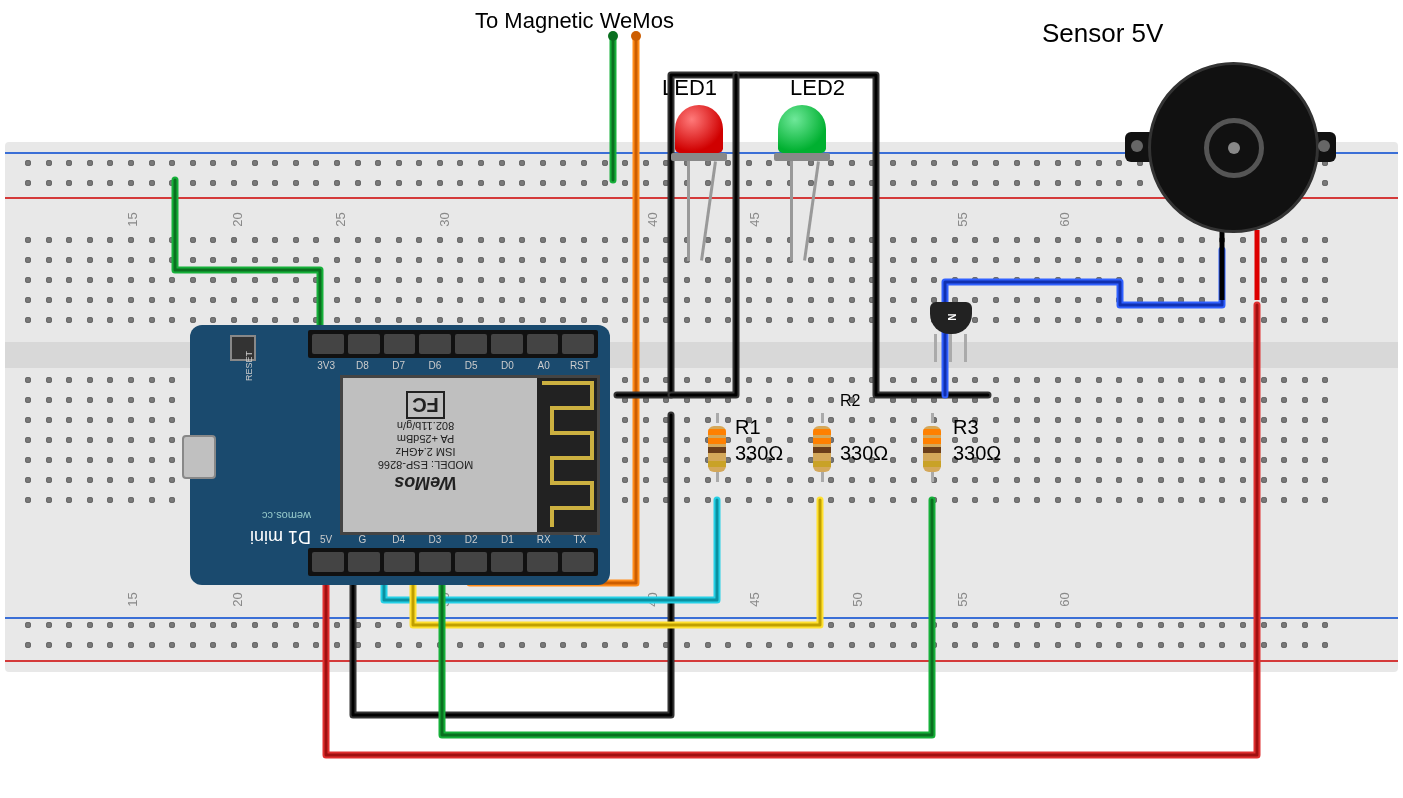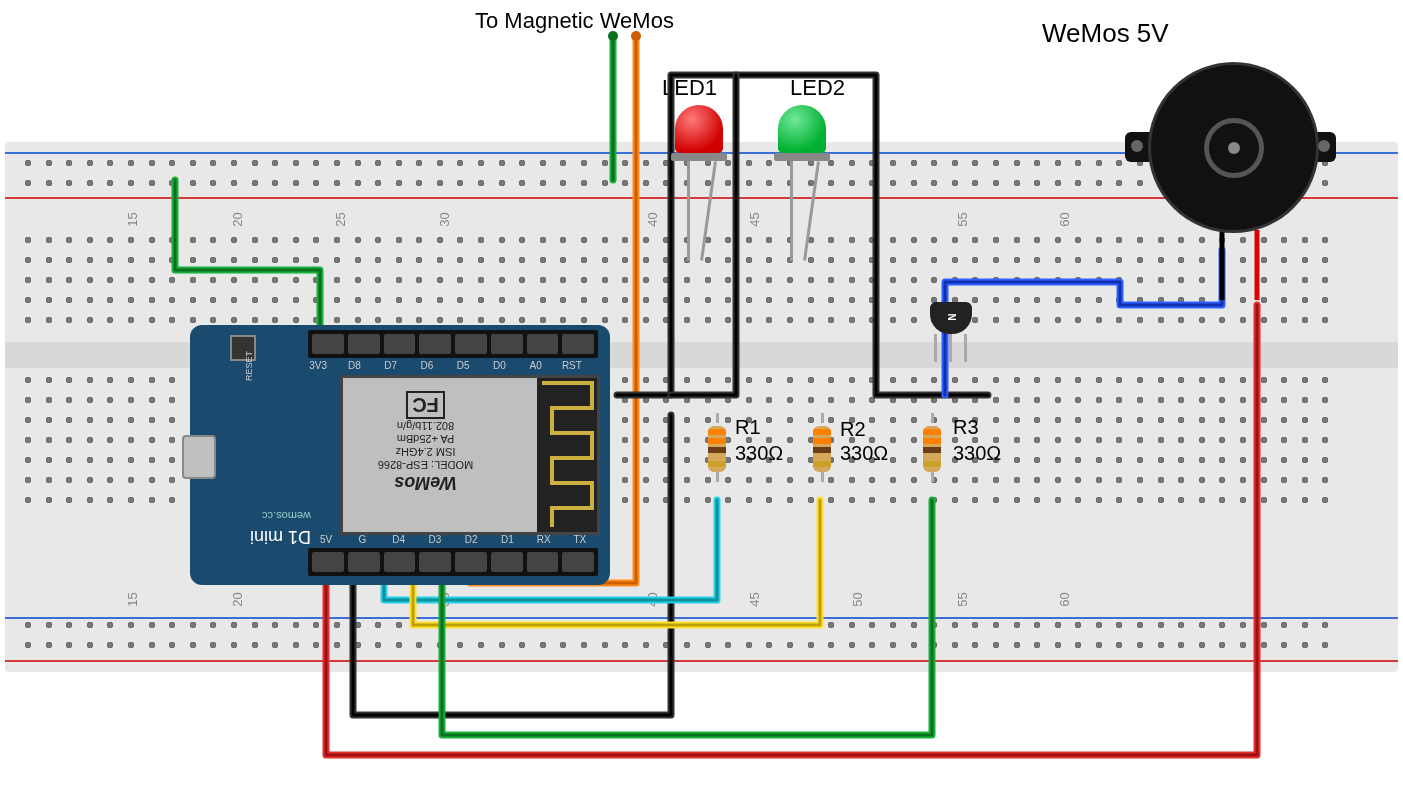--- a/index.html
+++ b/index.html
@@ -219,21 +219,21 @@
     width: 12px;
     height: 12px;
     background: #888;
     border-radius: 50%;
   }
 </style>
 </head>
 <body>
 
 <div class="label" style="left:475px;top:8px">To Magnetic WeMos</div>
-<div class="label" style="left:1042px;top:18px;font-size:26px">WeMos 5V</div>
+<div class="label" style="left:1042px;top:18px;font-size:26px">Sensor 5V</div>
 <div class="label" style="left:662px;top:75px">LED1</div>
 <div class="label" style="left:790px;top:75px">LED2</div>
 <div class="label" style="left:5px;top:435px">WeMos D1 Mini1</div>
 <div class="label" style="left:1018px;top:282px">BC547</div>
 
 <div class="breadboard">
 
   <div class="rail blue" style="top:10px"></div>
   <div class="rail red" style="top:55px"></div>
 
@@ -1405,21 +1405,21 @@
       <div style="flex:1;background:#444;border-radius:2px"></div>
       <div style="flex:1;background:#444;border-radius:2px"></div>
       <div style="flex:1;background:#444;border-radius:2px"></div>
       <div style="flex:1;background:#444;border-radius:2px"></div>
       <div style="flex:1;background:#444;border-radius:2px"></div>
       <div style="flex:1;background:#444;border-radius:2px"></div>
       <div style="flex:1;background:#444;border-radius:2px"></div>
   </div>
 </div>
 
-<div style="position:absolute;left:300px;top:360px;display:flex;width:290px">
+<div style="position:absolute;left:308px;top:360px;display:flex;width:290px">
   <span class="pin-lbl" style="position:static;flex:1">3V3</span>
   <span class="pin-lbl" style="position:static;flex:1">D8</span>
   <span class="pin-lbl" style="position:static;flex:1">D7</span>
   <span class="pin-lbl" style="position:static;flex:1">D6</span>
   <span class="pin-lbl" style="position:static;flex:1">D5</span>
   <span class="pin-lbl" style="position:static;flex:1">D0</span>
   <span class="pin-lbl" style="position:static;flex:1">A0</span>
   <span class="pin-lbl" style="position:static;flex:1">RST</span>
 </div>
 <div style="position:absolute;left:308px;top:534px;display:flex;width:290px">
@@ -1462,21 +1462,21 @@
 <div class="resistor" style="left:813px;top:418px">
   <div class="res-leg" style="top:-5px"></div>
   <div class="res-body">
     <div class="res-band" style="background:#ff8000"></div>
     <div class="res-band" style="background:#ff8000"></div>
     <div class="res-band" style="background:#6b3e1a"></div>
     <div class="res-band" style="background:#c9a227;margin-top:8px"></div>
   </div>
   <div class="res-leg" style="top:54px"></div>
 </div>
-<div class="label" style="left:840px;top:418px;font-size:20px">R2</div>
+<div class="label" style="left:840px;top:392px;font-size:16px">R2</div>
 <div class="label" style="left:840px;top:442px;font-size:20px">330Ω</div>
 
 <div class="resistor" style="left:923px;top:418px">
   <div class="res-leg" style="top:-5px"></div>
   <div class="res-body">
     <div class="res-band" style="background:#ff8000"></div>
     <div class="res-band" style="background:#ff8000"></div>
     <div class="res-band" style="background:#6b3e1a"></div>
     <div class="res-band" style="background:#c9a227;margin-top:8px"></div>
   </div>

